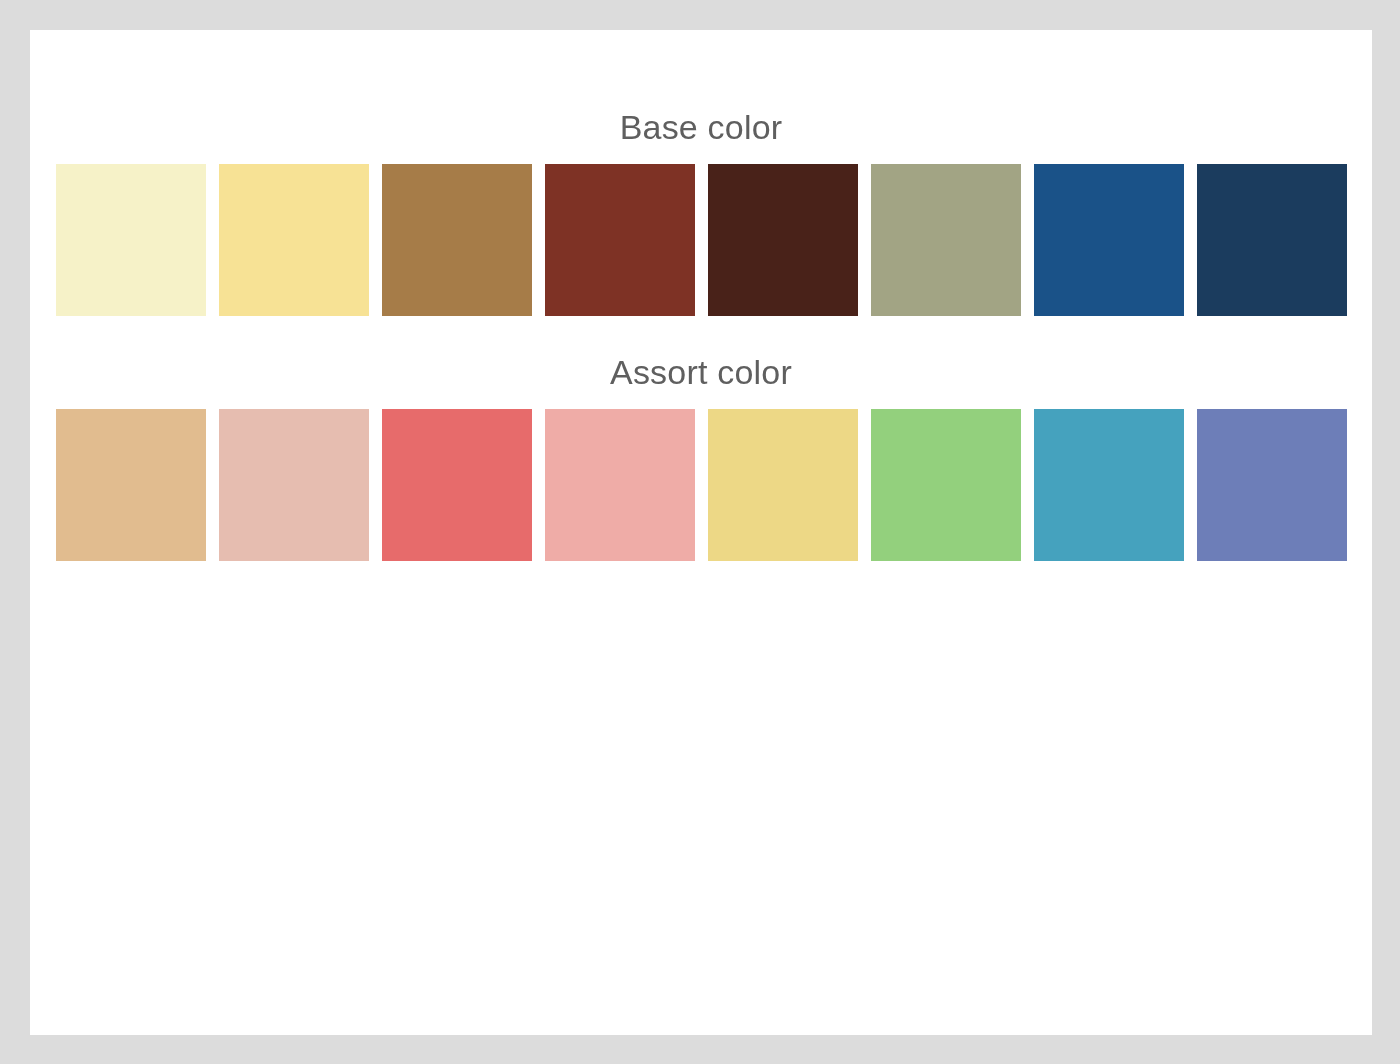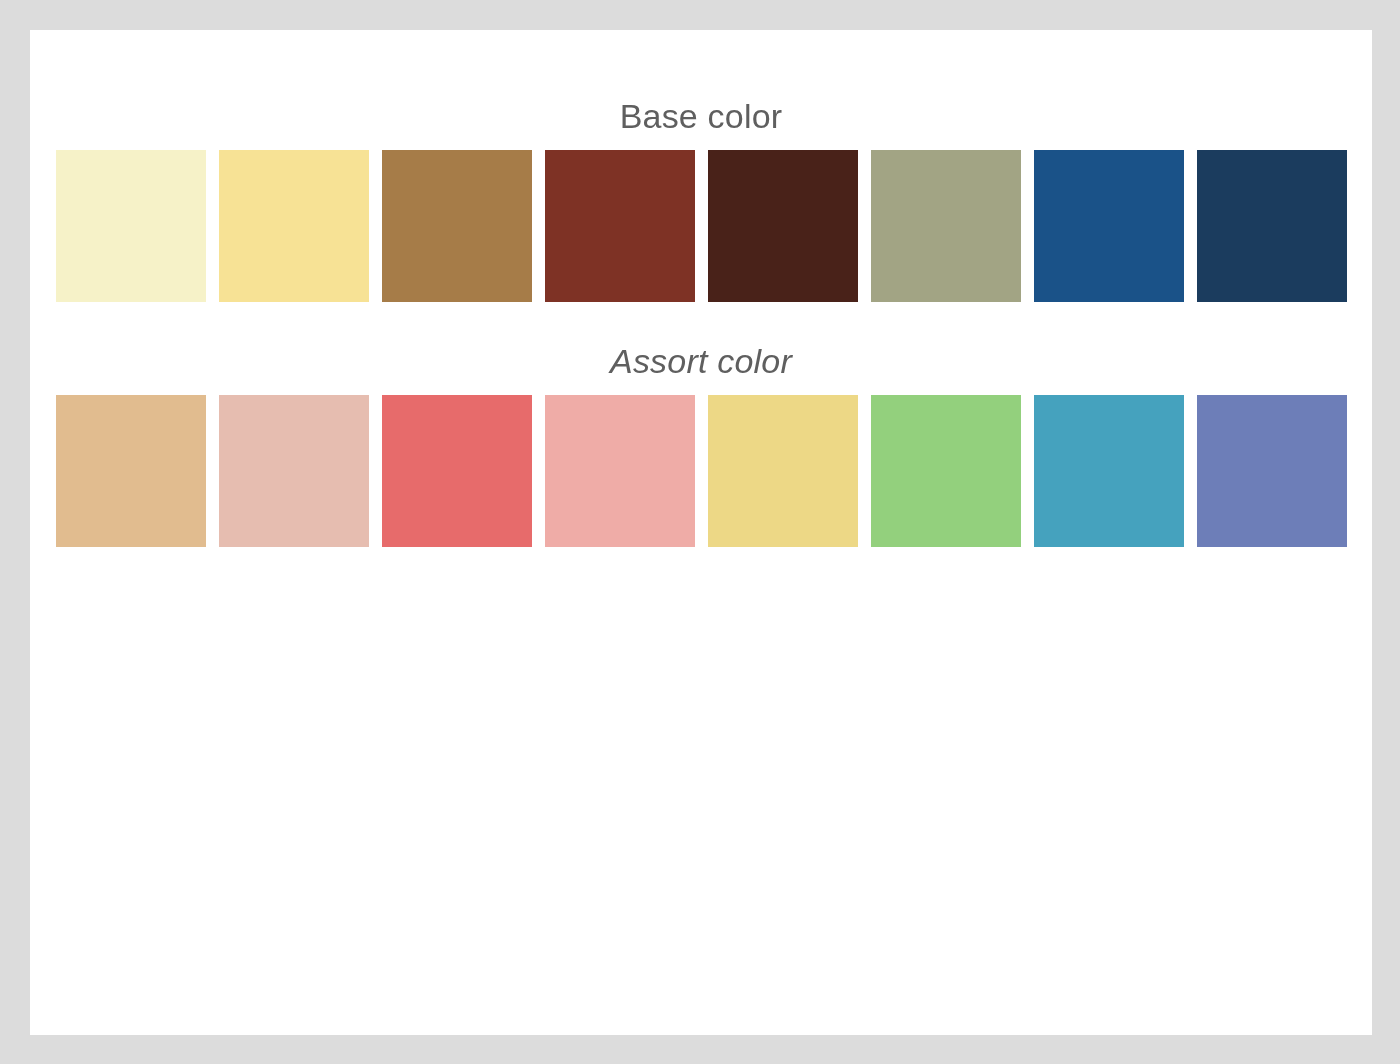--- a/index.html
+++ b/index.html
@@ -32,21 +32,21 @@
   }
 
   .section-title {
     text-align: center;
     color: #5f5f5f;
     font-size: 34px;
     font-weight: 400;
     letter-spacing: 0.2px;
     line-height: 44px;
     font-family: "Liberation Sans", sans-serif;
-    margin: 4px;
+    margin: 15px;
     padding: 0;
     user-select: none;
   }
 
   .swatch-row {
     position: relative;
     width: 100%;
     height: 152px;
     margin-top: 12px;
   }
@@ -54,21 +54,21 @@
   .swatch {
     position: absolute;
     top: 0;
     width: 150px;
     height: 152px;
     box-sizing: border-box;
   }
 
   
   #section-base   { top: 60px;  }
-  #section-assort { top: 305px; font-style: italic; }
+  #section-assort { top: 305px; }
   #section-accent { top: 548px; }
 
   #accent-row-2 { margin-top: 27px; }
 
   
   .swatch::after {
     content: "";
     position: absolute;
     inset: 0;
     pointer-events: none;

